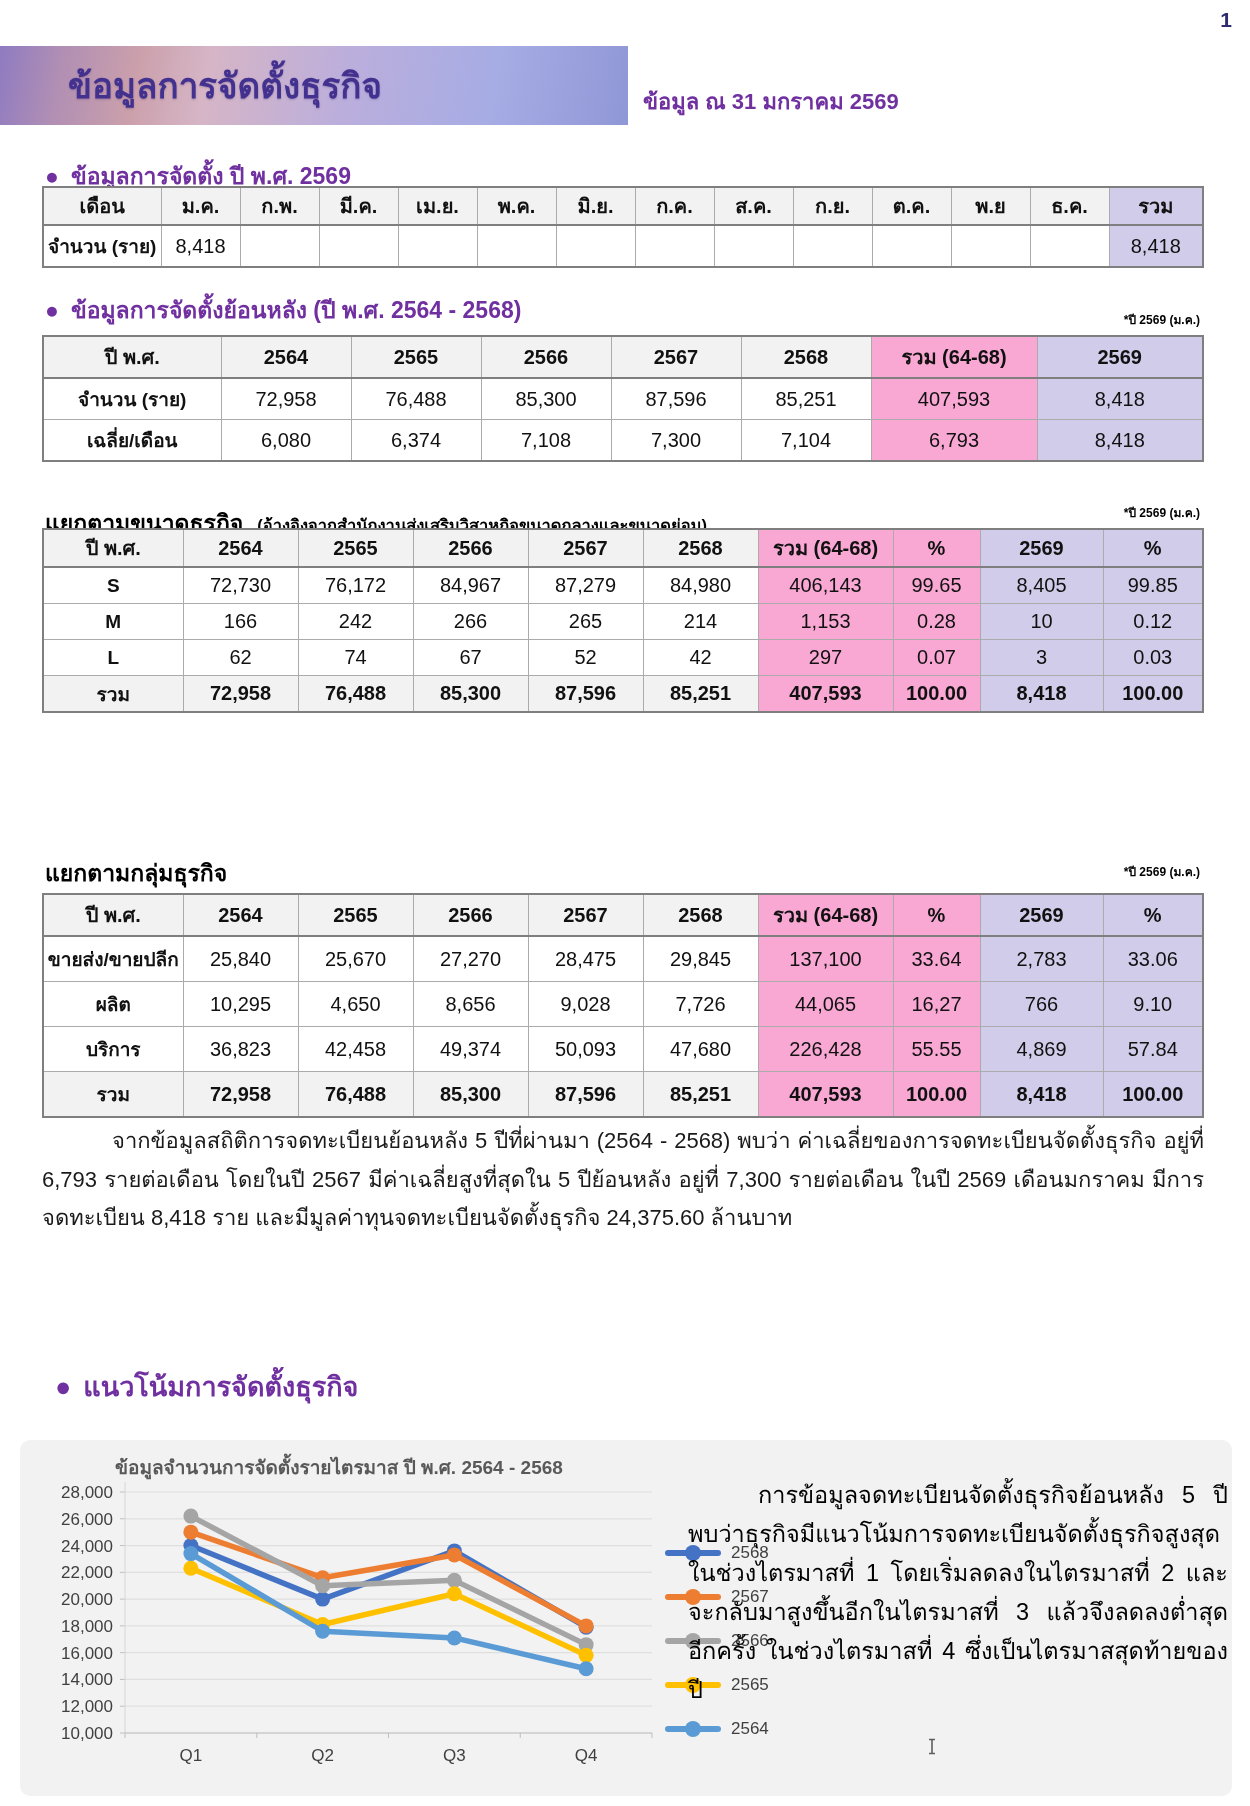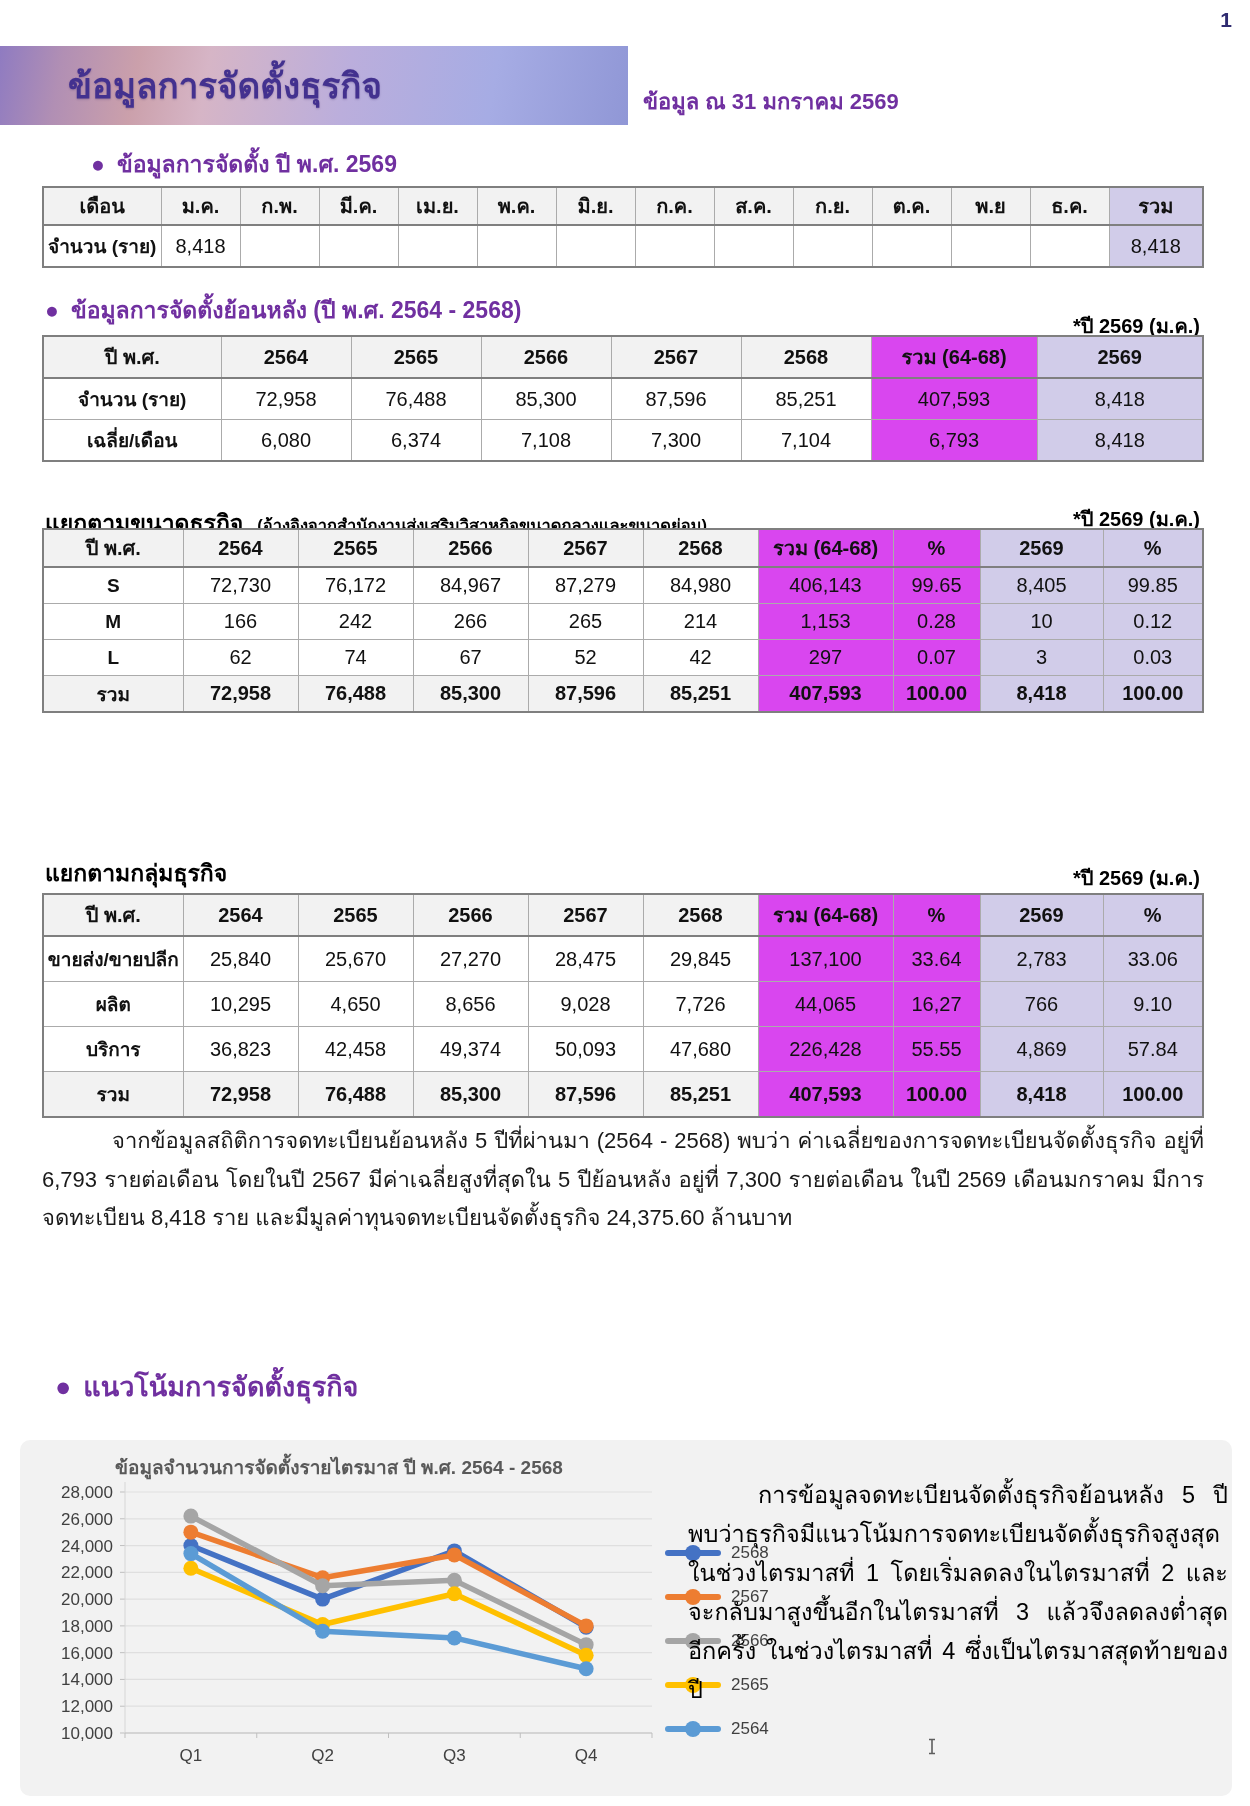--- a/index.html
+++ b/index.html
@@ -19,38 +19,38 @@
   }
   .banner-title{
     padding-left:68px;font-size:35px;font-weight:bold;color:#43318F;
     text-shadow:0 1px 2px rgba(40,20,90,.25);white-space:nowrap;
   }
   .as-of{left:643px;top:84px;font-size:22px;font-weight:bold;color:#7030A0;white-space:nowrap;}
 
   
   .sec-h{font-weight:bold;color:#7030A0;white-space:nowrap;}
   .bullet{color:#7030A0;margin-right:12px;}
-  .h1{left:45px;top:146px;font-size:23px;margin-left:46px;}
+  .h1{left:45px;top:158px;font-size:23px;}
   .h2{left:45px;top:292px;font-size:23px;}
   .h5{left:55px;top:1365px;font-size:27px;text-align:center;}
   .blk-h{font-weight:bold;color:#000;font-size:23px;white-space:nowrap;}
   .h3{left:45px;top:505px;}
   .h4{left:45px;top:855px;}
   .subnote{font-size:16.5px;font-weight:600;margin-left:14px;}
-  .note{right:50px;font-size:20px;color:#000;font-weight:600;white-space:nowrap;}
+  .note{right:50px;font-size:12px;color:#000;font-weight:600;white-space:nowrap;}
   .note2{top:310px;}
   .note3{top:503px;}
   .note4{top:862px;}
 
   
   table.dtable{position:absolute;left:42px;border-collapse:collapse;table-layout:fixed;background:#fff;border:2.5px solid #7F7F7F;}
   .dtable th,.dtable td{border:1px solid #ABABAB;text-align:center;padding:0 2px;font-size:20px;color:#111;overflow:hidden;white-space:nowrap;}
   .dtable thead th{background:#F2F2F2;font-weight:bold;border-bottom:2px solid #7F7F7F;}
   .dtable td.rowlbl{font-weight:bold;font-size:19px;}
-  .dtable .pink{background:#d946ef;}
+  .dtable .pink{background:#f9a8d4;}
   .dtable .lav{background:#D1CCE9;}
   .dtable .gtotal{background:#F2F2F2;}
   .dtable tr.bold td{font-weight:bold;}
   #t-monthly{top:186px;border-radius:20px;} #t-monthly thead th{height:36px;} #t-monthly tbody td{height:40px;}
   #t-yearly{top:335px;}  #t-yearly thead th{height:40px;}  #t-yearly tbody td{height:40px;}
   #t-size{top:528px;}    #t-size thead th{height:36px;}    #t-size tbody td{height:35px;}
   #t-group{top:893px;}   #t-group thead th{height:40px;}   #t-group tbody td{height:44px;}
 
   
   .para-wrap{left:42px;top:1122px;width:1162px;}

